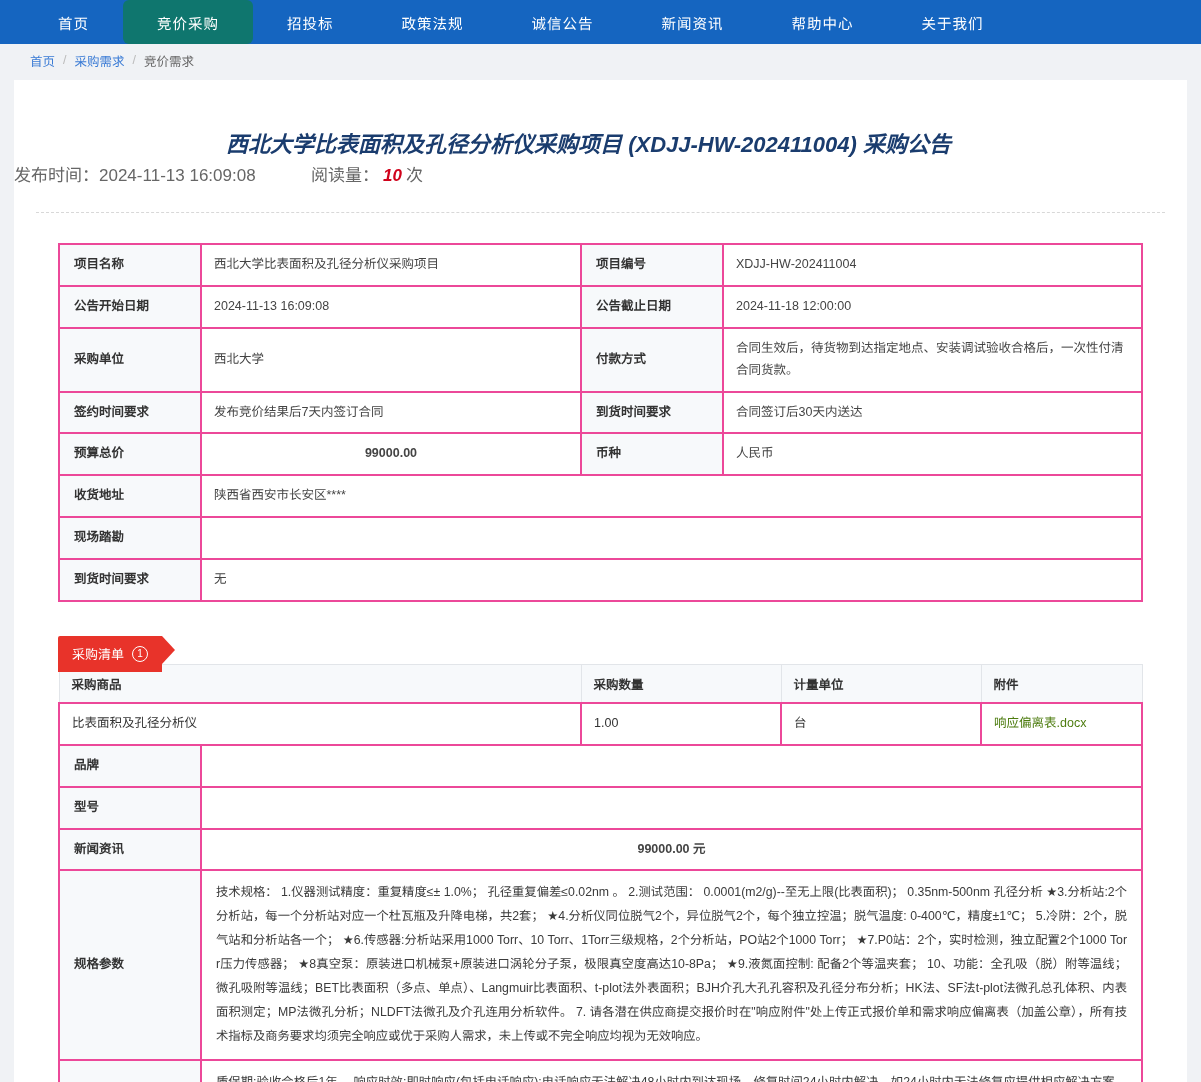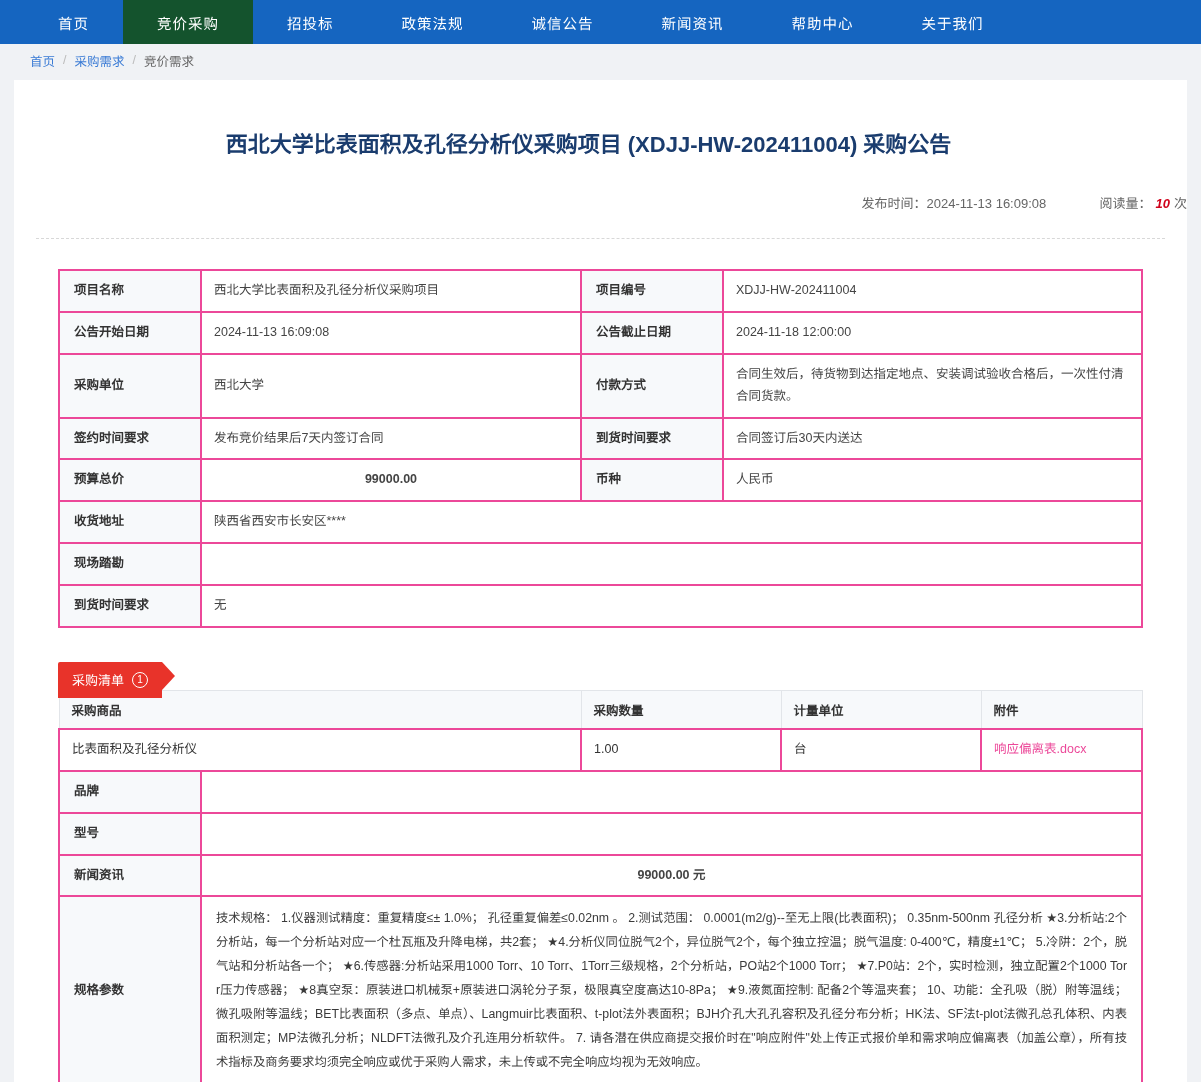--- a/index.html
+++ b/index.html
@@ -30,22 +30,23 @@
     color: #ffffff;
     font-size: 14.5px;
     display: flex;
     align-items: center;
     justify-content: center;
     padding: 0 34px;
     cursor: pointer;
     letter-spacing: 1px;
   }
   .nav-item.active {
-    background: #14532d;
+    background: #0f766e;
     font-weight: normal;
+    border-radius: 6px;
   }
   
   .breadcrumb {
     height: 32px;
     display: flex;
     align-items: center;
     padding-left: 30px;
     font-size: 12.5px;
     color: #888;
     background: #f0f2f5;
@@ -64,26 +65,26 @@
     padding: 0 0 20px 0;
     min-height: 1000px;
   }
   .doc-title {
     text-align: center;
     font-size: 22px;
     font-weight: bold;
     color: #1a3c6e;
     padding: 48px 60px 0 36px;
     line-height: 1.5;
+    font-style: italic;
   }
   .doc-meta {
-    text-align: right;
-    font-size: 13px;
+    text-align: left;
+    font-size: 17px;
     color: #666;
-    margin-top: 32px;
     padding-bottom: 26px;
   }
   .doc-meta .gap { display: inline-block; width: 46px; }
   .doc-meta .views {
     color: #d0021b;
     font-style: italic;
     font-weight: bold;
     margin: 0 4px;
   }
   .divider {
@@ -154,21 +155,21 @@
     border: 1px solid #e2e5e9;
     background: #f7f9fb;
     font-size: 12.5px;
     font-weight: bold;
     text-align: left;
     padding: 9px 12px;
     color: #333;
   }
   table.goods td.cell { background: #fff; }
   a.attach {
-    color: #ec4899;
+    color: #4d7c0f;
     text-decoration: none;
     cursor: pointer;
   }
   td.longtext {
     line-height: 1.95;
     font-size: 12.3px;
     color: #3a3a3a;
     padding: 10px 14px;
     text-align: justify;
   }

